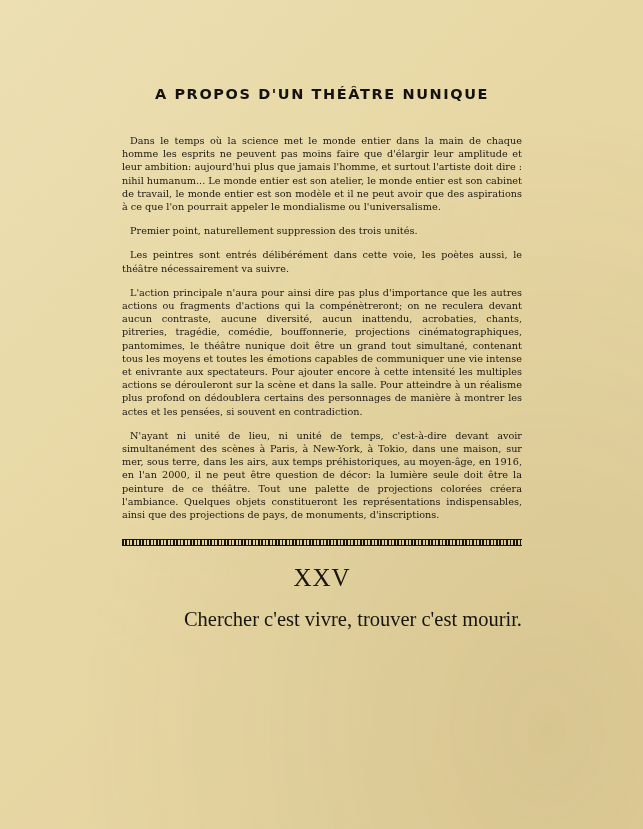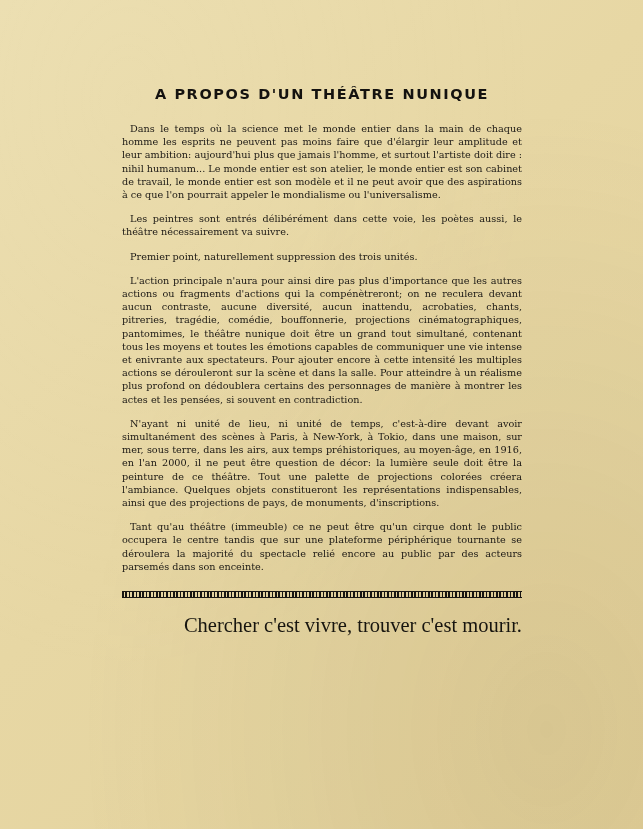--- a/index.html
+++ b/index.html
@@ -27,21 +27,21 @@
     top: 86px;
     width: 400px;
   }
   .title {
     text-align: center;
     font-family: "DejaVu Sans", sans-serif;
     font-weight: bold;
     font-size: 14.5px;
     letter-spacing: 1.6px;
     color: #14120f;
-    margin-bottom: 20px;
+    margin-bottom: 32px;
     white-space: nowrap;
   }
   .para {
     font-family: "DejaVu Serif", serif;
     font-size: 9.7px;
     line-height: 13.2px;
     text-align: justify;
     text-justify: inter-word;
     margin: 0 0 11px 0;
     color: #1b1814;
@@ -89,24 +89,24 @@
 </style>
 </head>
 <body>
 
 <div id="page">
   <div id="sheet">
 
     <div class="title">A PROPOS D'UN THÉÂTRE NUNIQUE</div>
 
     <p class="para">Dans le temps où la science met le monde entier dans la main de chaque homme les esprits ne peuvent pas moins faire que d'élargir leur amplitude et leur ambition: aujourd'hui plus que jamais l'homme, et surtout l'artiste doit dire : nihil humanum... Le monde entier est son atelier, le monde entier est son cabinet de travail, le monde entier est son modèle et il ne peut avoir que des aspirations à ce que l'on pourrait appeler le mondialisme ou l'universalisme.</p>
+    <p class="para">Premier point, naturellement suppression des trois unités.</p>
     <p class="para">Les peintres sont entrés délibérément dans cette voie, les poètes aussi, le théâtre nécessairement va suivre.</p>
-    <p class="para">Premier point, naturellement suppression des trois unités.</p>
     <p class="para">L'action principale n'aura pour ainsi dire pas plus d'importance que les autres actions ou fragments d'actions qui la compénètreront; on ne reculera devant aucun contraste, aucune diversité, aucun inattendu, acrobaties, chants, pitreries, tragédie, comédie, bouffonnerie, projections cinématographiques, pantomimes, le théâtre nunique doit être un grand tout simultané, contenant tous les moyens et toutes les émotions capables de communiquer une vie intense et enivrante aux spectateurs. Pour ajouter encore à cette intensité les multiples actions se dérouleront sur la scène et dans la salle. Pour atteindre à un réalisme plus profond on dédoublera certains des personnages de manière à montrer les actes et les pensées, si souvent en contradiction.</p>
     <p class="para">N'ayant ni unité de lieu, ni unité de temps, c'est-à-dire devant avoir simultanément des scènes à Paris, à New-York, à Tokio, dans une maison, sur mer, sous terre, dans les airs, aux temps préhistoriques, au moyen-âge, en 1916, en l'an 2000, il ne peut être question de décor: la lumière seule doit être la peinture de ce théâtre. Tout une palette de projections colorées créera l'ambiance. Quelques objets constitueront les représentations indispensables, ainsi que des projections de pays, de monuments, d'inscriptions.</p>
-    <p class="para">Tant qu'au théâtre (immeuble) ce ne peut être qu'un cirque dont le public occupera le centre tandis que sur une plateforme périphérique tournante se déroulera la majorité du spectacle relié encore au public par des acteurs parsemés dans son enceinte.</p>
 
     <div class="rule"></div>
 
+    <div class="numeral">XXV</div>
     <div class="maxim">Chercher c'est vivre, trouver c'est mourir.</div>
   </div>
   <div class="grain"></div>
 </div>
 
 </body></html>

